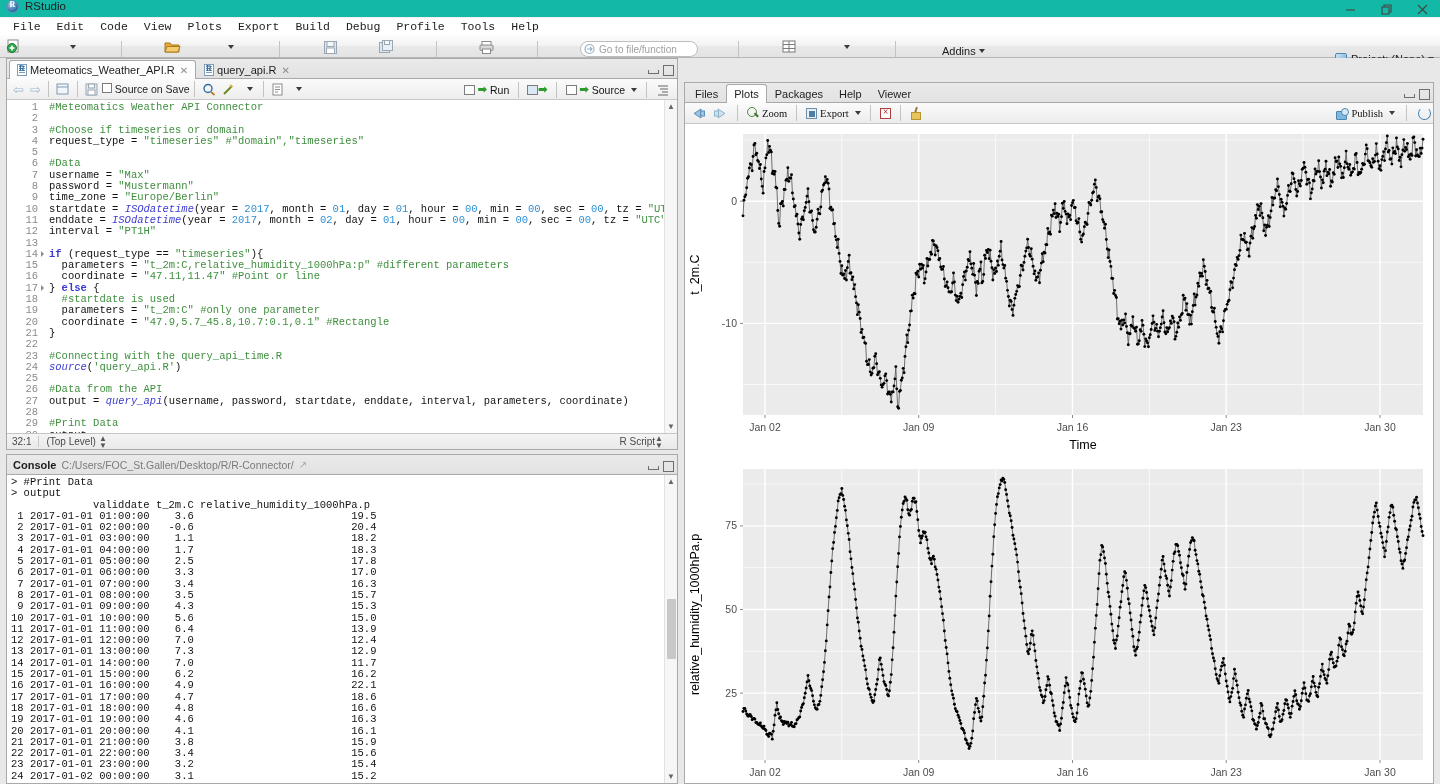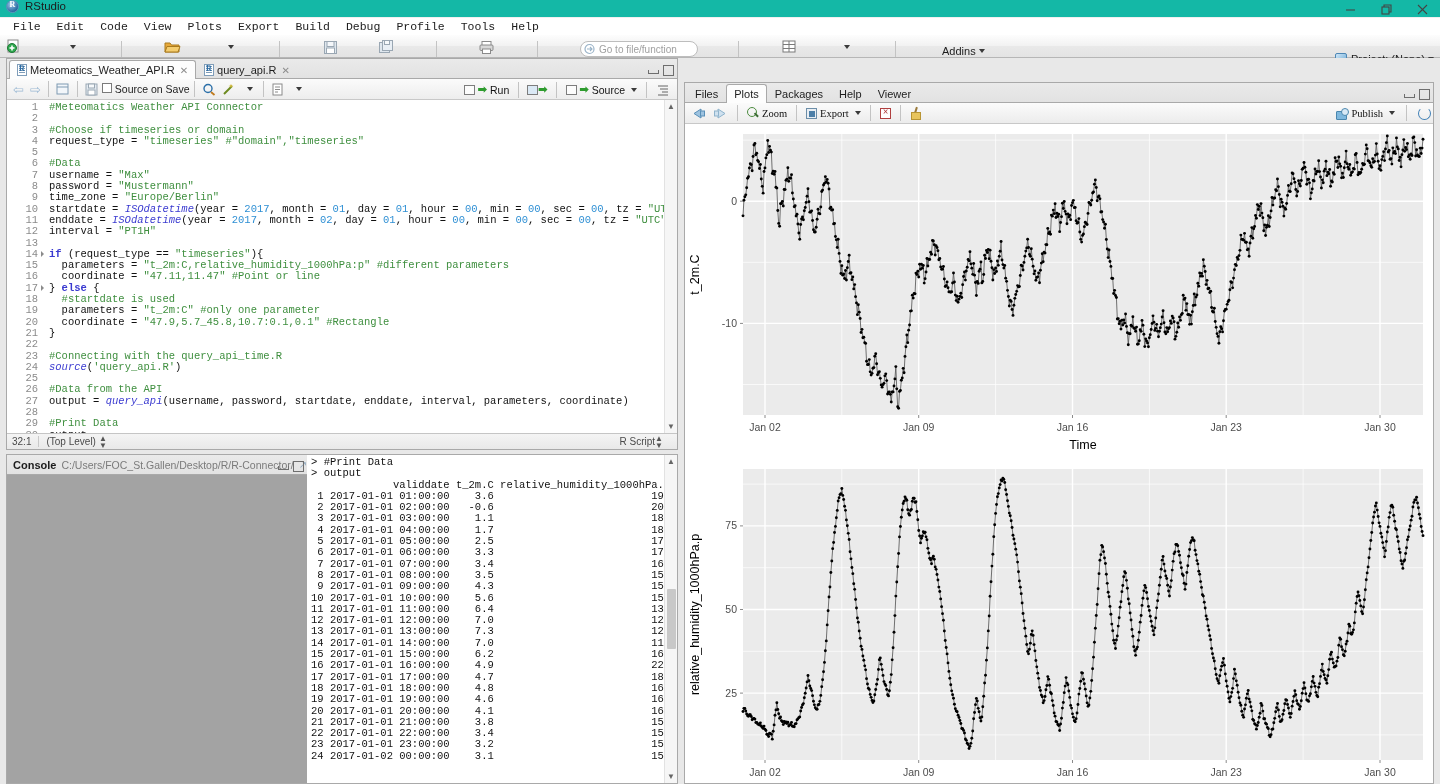--- a/index.html
+++ b/index.html
@@ -181,21 +181,21 @@
     height: 16px; background: linear-gradient(to bottom,#f4f4f4,#e9e9e9);
     border-top: 1px solid #c5c5c5; display: flex; align-items: center;
     font-size: 10px; color: #4a4a4a; padding: 0 5px; flex: none; position: relative;
   }
   #editor-status .sep { width:1px; height: 11px; background:#c9c9c9; margin: 0 7px; }
   #editor-status .right { position: absolute; right: 14px; display:flex; align-items:center; gap:0;}
   .updn { font-size: 8px; line-height: 7px; color:#555; }
 
   
   #console-pane { left: 6px; top: 396px; width: 672px; height: 330px;
-    border: 1px solid #a9a9a9; display: flex; flex-direction: row; background:#a3a3a3;}
+    border: 1px solid #a9a9a9; display: flex; flex-direction: column; background:#a3a3a3;}
   #console-header {
     height: 20px; background: linear-gradient(to bottom,#eaeaea,#e2e2e2);
     border-bottom: 1px solid #a9a9a9; display: flex; align-items: center;
     padding-left: 6px; gap: 5px; position: relative; flex:none;
   }
   #console-header .ctitle { font-size: 11px; font-weight: bold; color: #1c1c1c; }
   #console-header .cpath { font-size: 10.5px; color: #7b7b7b; }
   .shortcut-arrow { color:#8fa8bd; font-size:10px; }
   #console-body { flex: 1; display: flex; overflow: hidden; background:#fff;}
   #console-text {

